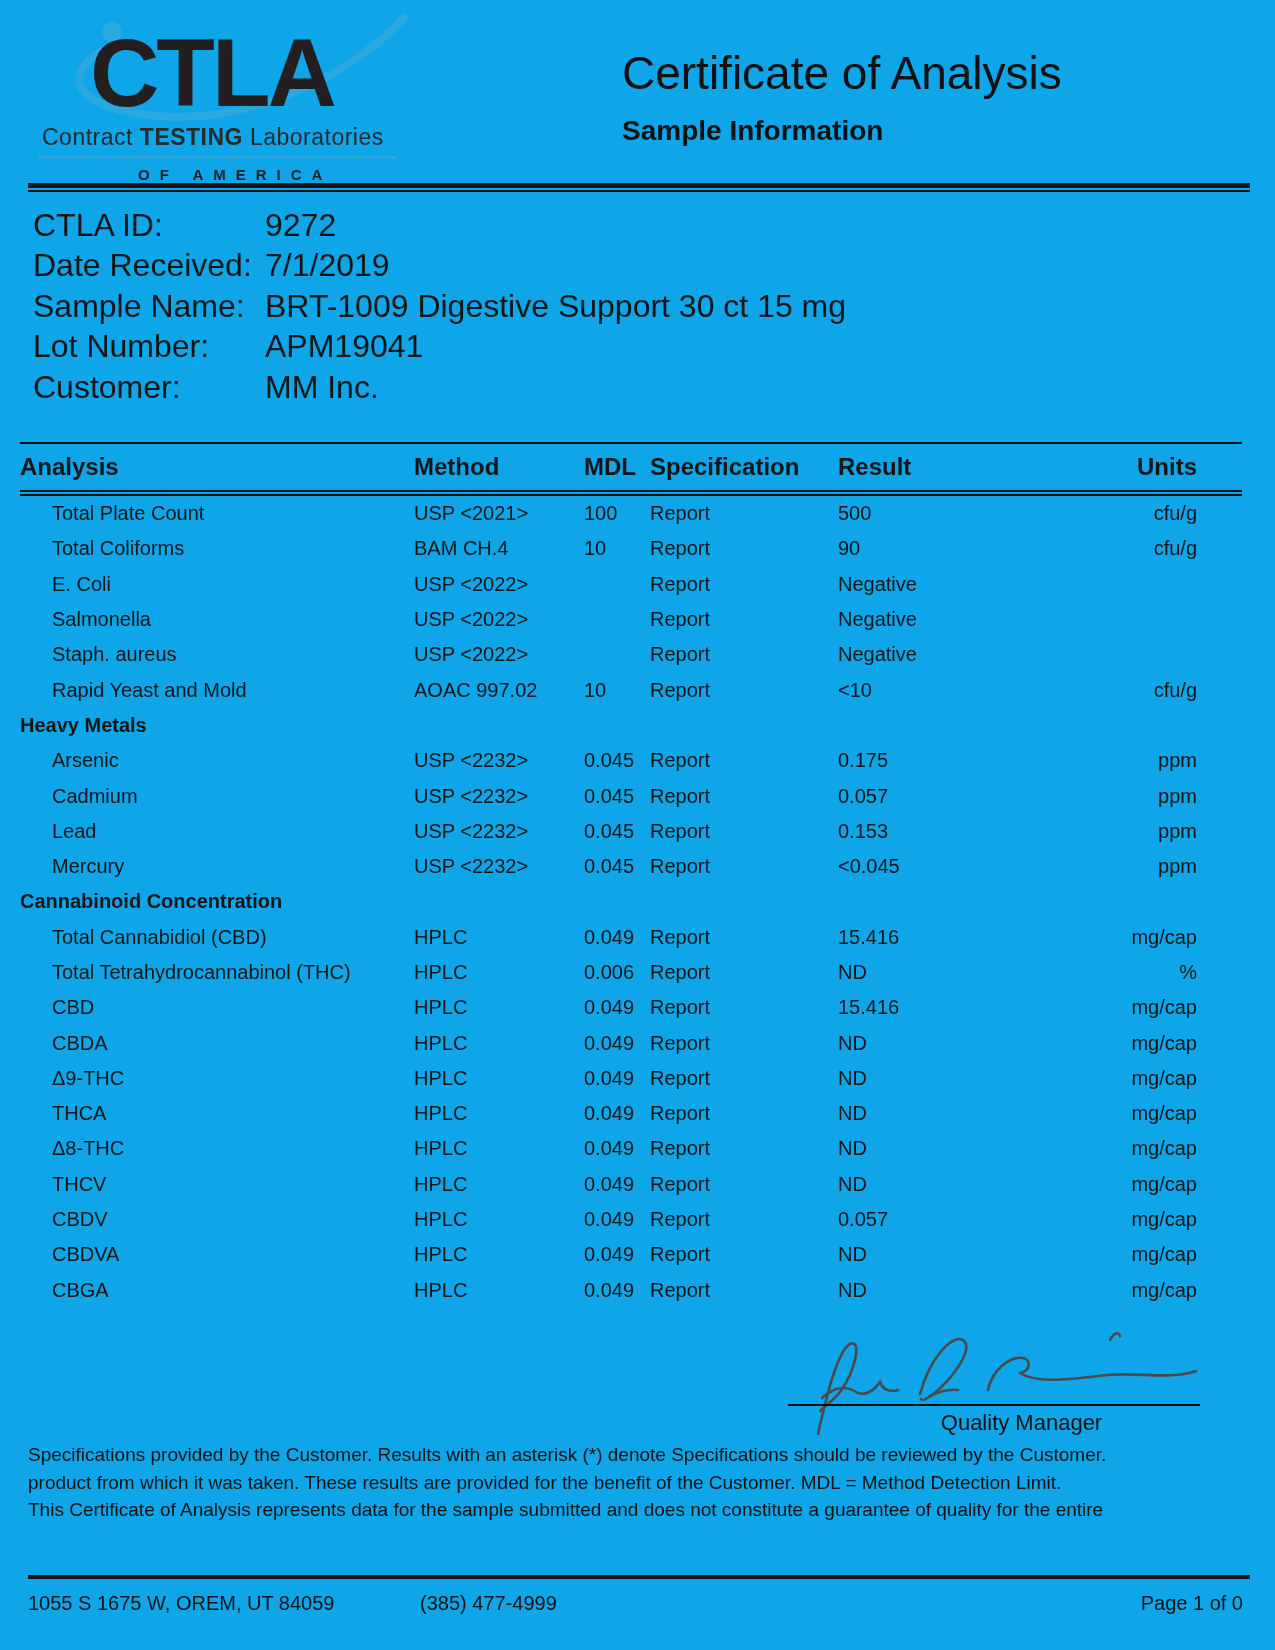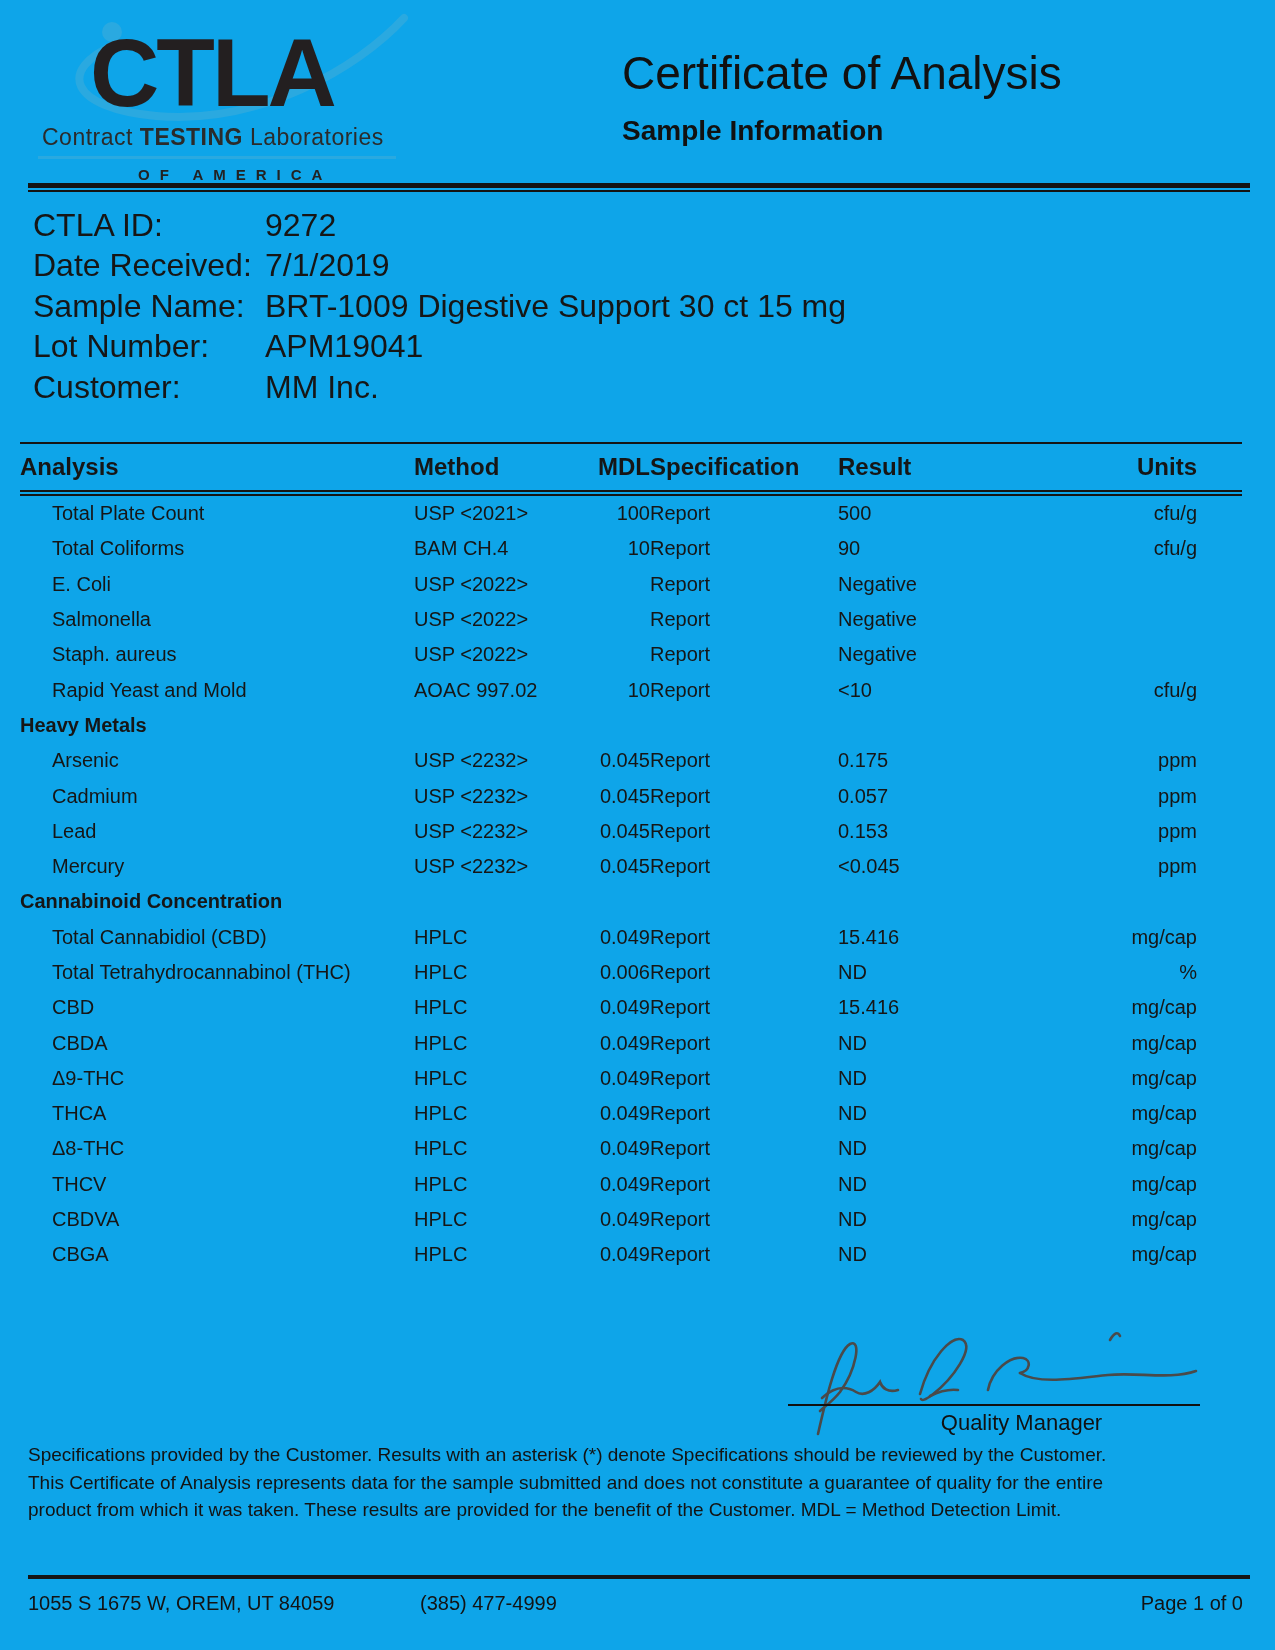--- a/index.html
+++ b/index.html
@@ -39,21 +39,21 @@
   .analysis-table th{
     font-size:24px;font-weight:bold;text-align:left;
     border-top:2px solid #151515;
     border-bottom:6px double #151515;
     height:46px;vertical-align:middle;padding:0;
   }
   .analysis-table td{
     font-size:20px;height:35.3px;vertical-align:middle;
     white-space:nowrap;padding:0;overflow:visible;
   }
-  .analysis-table .col2{text-align:right;}
+  .analysis-table .col2{}
   .analysis-table .col5{text-align:right;padding-right:45px;}
   .analysis-table th.col5{padding-right:45px;}
   .section-row td{font-weight:bold;}
   tr[data-name="table-row"] td.col0{padding-left:32px;}
   
   .signature-block{position:absolute;left:772px;top:1308px;width:440px;height:130px;}
   .sig-svg{position:absolute;left:0;top:0;}
   .sig-line{position:absolute;left:16px;top:96px;width:412px;border-top:2px solid #111;}
   .sig-label{position:absolute;left:16px;top:102px;width:412px;text-align:center;text-indent:55px;font-size:22px;color:#111;}
   
@@ -278,20 +278,28 @@
         </tr>
         <tr data-name="table-row">
           <td class="col0" data-name="cell">THCV</td>
           <td class="col1" data-name="cell">HPLC</td>
           <td class="col2" data-name="cell">0.049</td>
           <td class="col3" data-name="cell">Report</td>
           <td class="col4" data-name="cell">ND</td>
           <td class="col5" data-name="cell">mg/cap</td>
         </tr>
         <tr data-name="table-row">
+          <td class="col0" data-name="cell">CBDV</td>
+          <td class="col1" data-name="cell">HPLC</td>
+          <td class="col2" data-name="cell">0.049</td>
+          <td class="col3" data-name="cell">Report</td>
+          <td class="col4" data-name="cell">0.057</td>
+          <td class="col5" data-name="cell">mg/cap</td>
+        </tr>
+        <tr data-name="table-row">
           <td class="col0" data-name="cell">CBDVA</td>
           <td class="col1" data-name="cell">HPLC</td>
           <td class="col2" data-name="cell">0.049</td>
           <td class="col3" data-name="cell">Report</td>
           <td class="col4" data-name="cell">ND</td>
           <td class="col5" data-name="cell">mg/cap</td>
         </tr>
         <tr data-name="table-row">
           <td class="col0" data-name="cell">CBGA</td>
           <td class="col1" data-name="cell">HPLC</td>
@@ -314,22 +322,22 @@
         <path d="M248,65 C266,77 306,70 336,67 C366,64 398,72 424,63"></path>
         <path d="M338,32 C342,25 346,23 348,28"></path>
       </g>
     </svg>
     <div class="sig-line" data-name="signature-line"></div>
     <div class="sig-label" data-name="signature-title">Quality Manager</div>
   </div>
 
   <div class="disclaimer" data-name="disclaimer">
     <div data-name="disclaimer-line">Specifications provided by the Customer. Results with an asterisk (*) denote Specifications should be reviewed by the Customer.</div>
+    <div data-name="disclaimer-line">product from which it was taken. These results are provided for the benefit of the Customer.  MDL = Method Detection Limit.</div>
     <div data-name="disclaimer-line">This Certificate of Analysis represents data for the sample submitted and does not constitute a guarantee of quality for the entire</div>
-    <div data-name="disclaimer-line">product from which it was taken. These results are provided for the benefit of the Customer.  MDL = Method Detection Limit.</div>
   </div>
 
   <div class="footer-rule" data-name="footer-rule"></div>
   <div class="page-footer" data-name="page-footer">
     <span class="footer-address" data-name="lab-address">1055 S 1675 W, OREM, UT 84059</span>
     <span class="footer-phone" data-name="lab-phone">(385) 477-4999</span>
     <span class="footer-page" data-name="page-number">Page 1 of 0</span>
   </div>
 
 </div>

